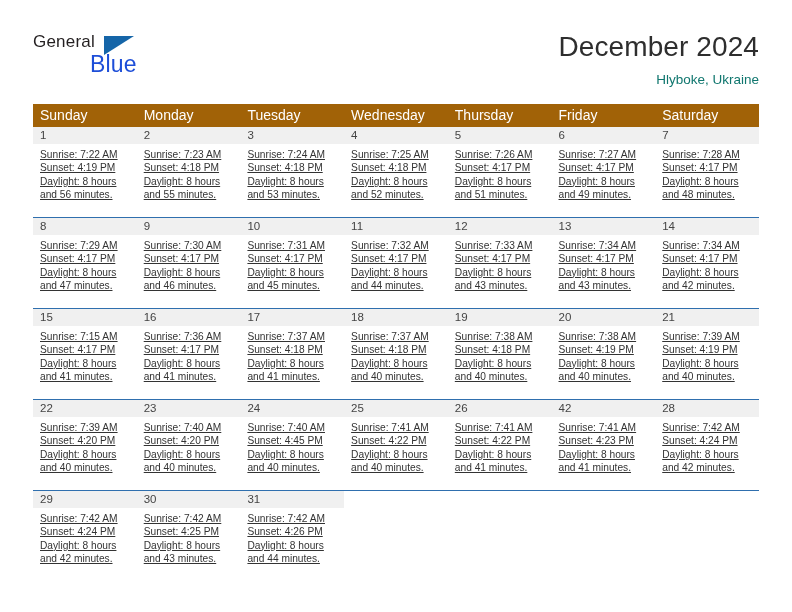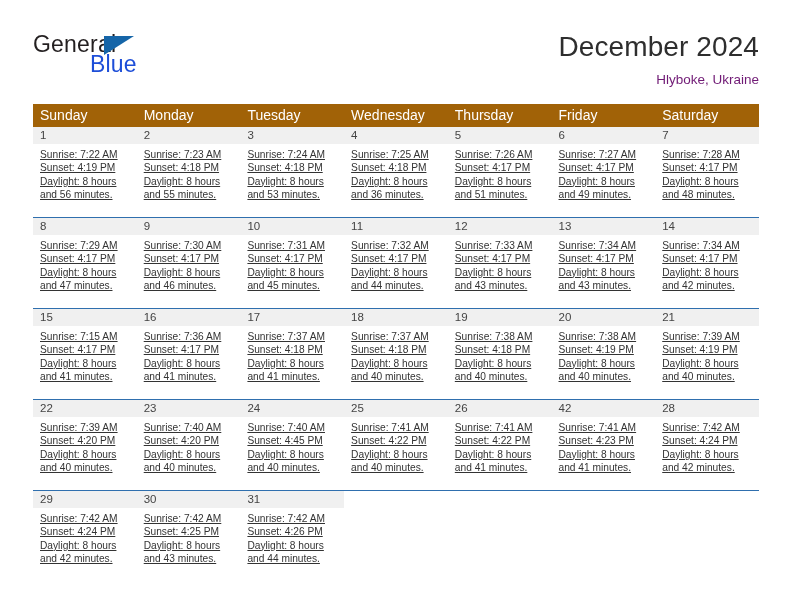--- a/index.html
+++ b/index.html
@@ -34,21 +34,21 @@
     left: 33px;
     top: 33px;
     width: 260px;
     height: 56px;
     line-height: 1;
   }
   .brand-general {
     position: absolute;
     left: 0;
     top: 0;
-    font-size: 23px;
+    font-size: 17px;
     letter-spacing: 0.2px;
     color: #231f20;
   }
   .brand-blue {
     position: absolute;
     left: 57px;
     top: 20px;
     font-size: 23px;
     letter-spacing: 0.2px;
     color: #1d4ed8;
@@ -71,21 +71,21 @@
   }
   .cal-title {
     font-size: 28px;
     color: #2e2e2e;
     letter-spacing: 0.1px;
     line-height: 34px;
     white-space: nowrap;
   }
   .cal-subtitle {
     font-size: 13.5px;
-    color: #701a75;
+    color: #0f766e;
     line-height: 20px;
     margin-top: 6px;
     white-space: nowrap;
   }
 
   
   .calendar {
     position: absolute;
     left: 33px;
     top: 104px;
@@ -222,21 +222,21 @@
               </div>
             </div>
           </td>
           <td>
             <div class="cell filled">
               <div class="daynum-band">4</div>
               <div class="cell-body">
                 <div>Sunrise: 7:25 AM</div>
                 <div>Sunset: 4:18 PM</div>
                 <div>Daylight: 8 hours</div>
-                <div>and 36 minutes.</div>
+                <div>and 52 minutes.</div>
               </div>
             </div>
           </td>
           <td>
             <div class="cell filled">
               <div class="daynum-band">5</div>
               <div class="cell-body">
                 <div>Sunrise: 7:26 AM</div>
                 <div>Sunset: 4:17 PM</div>
                 <div>Daylight: 8 hours</div>

